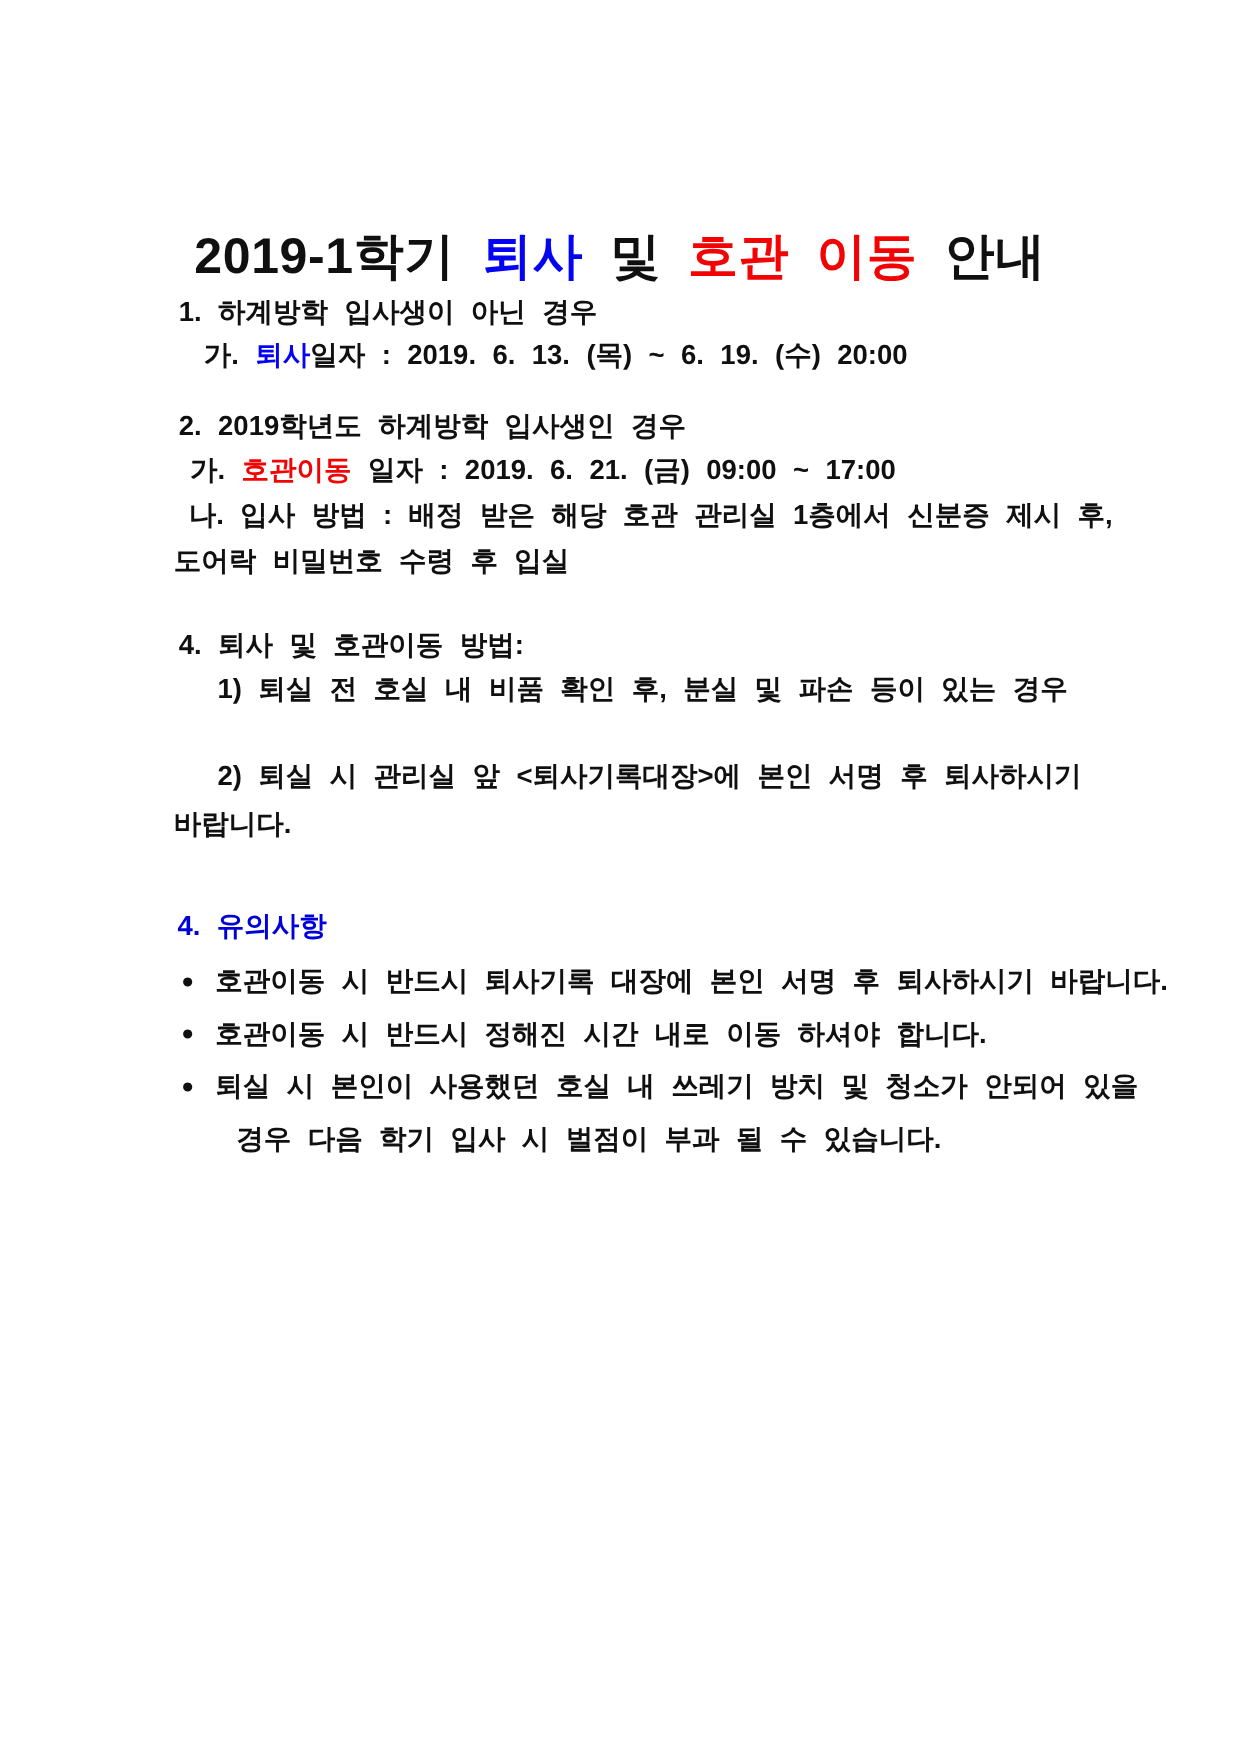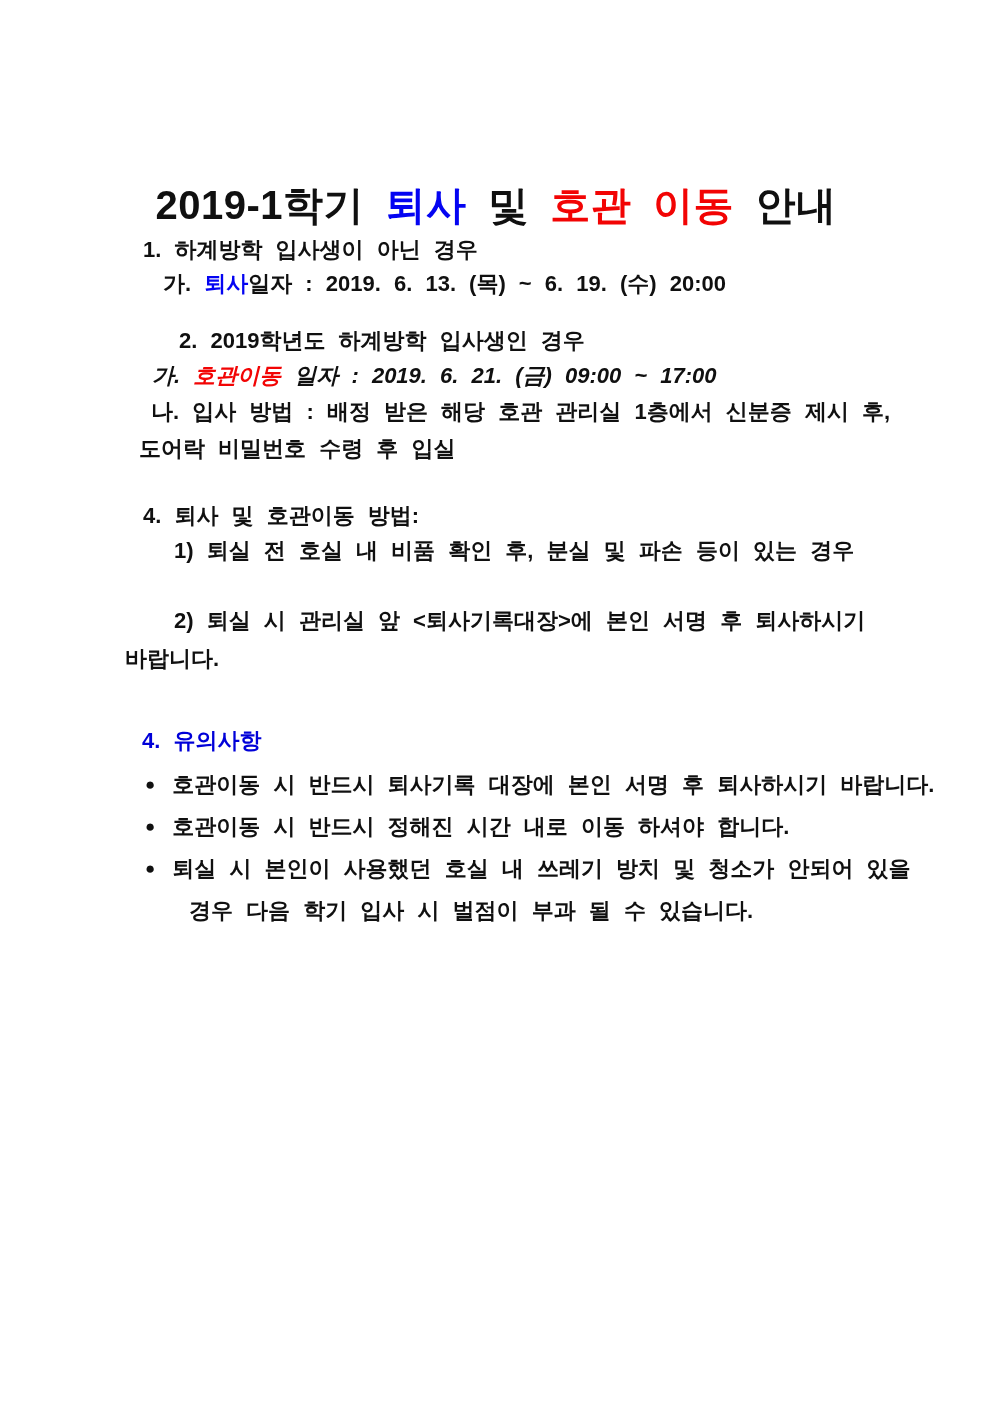--- a/index.html
+++ b/index.html
@@ -46,36 +46,36 @@
 <body>
 
 <div class="page">
 
   <h1 class="line title" style="top:155px;"><span>2019-1학기 </span><span class="c-blue">퇴사</span><span> 및 </span><span class="c-red">호관 이동</span><span> 안내</span></h1>
 
   <div class="line" style="top:237px; left:143px;">1. 하계방학 입사생이 아닌 경우</div>
 
   <div class="line" style="top:271px; left:163px;"><span>가. </span><span class="c-blue">퇴사</span><span>일자 : 2019. 6. 13. (목) ~ 6. 19. (수) 20:00</span></div>
 
-  <div class="line" style="top:328px; left:143px;margin-left:36px;">2. 2019학년도 하계방학 입사생인 경우</div>
+  <div class="line" style="top:328px; left:143px;">2. 2019학년도 하계방학 입사생인 경우</div>
 
-  <div class="line" style="top:363px; left:152px;font-style:italic;"><span>가. </span><span class="c-red">호관이동</span><span> 일자 : 2019. 6. 21. (금) 09:00 ~ 17:00</span></div>
+  <div class="line" style="top:363px; left:152px;"><span>가. </span><span class="c-red">호관이동</span><span> 일자 : 2019. 6. 21. (금) 09:00 ~ 17:00</span></div>
 
   <div class="line" style="top:399px; left:151px;text-align:right;">나. 입사 방법 : 배정 받은 해당 호관 관리실 1층에서 신분증 제시 후,</div>
 
   <div class="line" style="top:436px; left:139px;">도어락 비밀번호 수령 후 입실</div>
 
   <div class="line" style="top:503px; left:143px;">4. 퇴사 및 호관이동 방법:</div>
 
   <div class="line" style="top:538px; left:174px;">1) 퇴실 전 호실 내 비품 확인 후, 분실 및 파손 등이 있는 경우</div>
 
 
   <div class="line" style="top:608px; left:174px;">2) 퇴실 시 관리실 앞 &lt;퇴사기록대장&gt;에 본인 서명 후 퇴사하시기</div>
 
-  <div class="line" style="top:646px; left:125px;text-align:center;">바랍니다.</div>
+  <div class="line" style="top:646px; left:139px;text-align:center;">바랍니다.</div>
 
   <div class="line c-hblue" style="top:728px; left:142px;">4. 유의사항</div>
 
   <div class="line" style="top:814px; left:145px;"><span class="bullet-glyph">●</span><span>호관이동 시 반드시 정해진 시간 내로 이동 하셔야 합니다.</span></div>
 
   <div class="line" style="top:772px; left:145px;"><span class="bullet-glyph">●</span><span>호관이동 시 반드시 퇴사기록 대장에 본인 서명 후 퇴사하시기 바랍니다.</span></div>
 
   <div class="line" style="top:856px; left:145px;"><span class="bullet-glyph">●</span><span>퇴실 시 본인이 사용했던 호실 내 쓰레기 방치 및 청소가 안되어 있을</span></div>
 
   <div class="line" style="top:898px; left:189px;">경우 다음 학기 입사 시 벌점이 부과 될 수 있습니다.</div>

